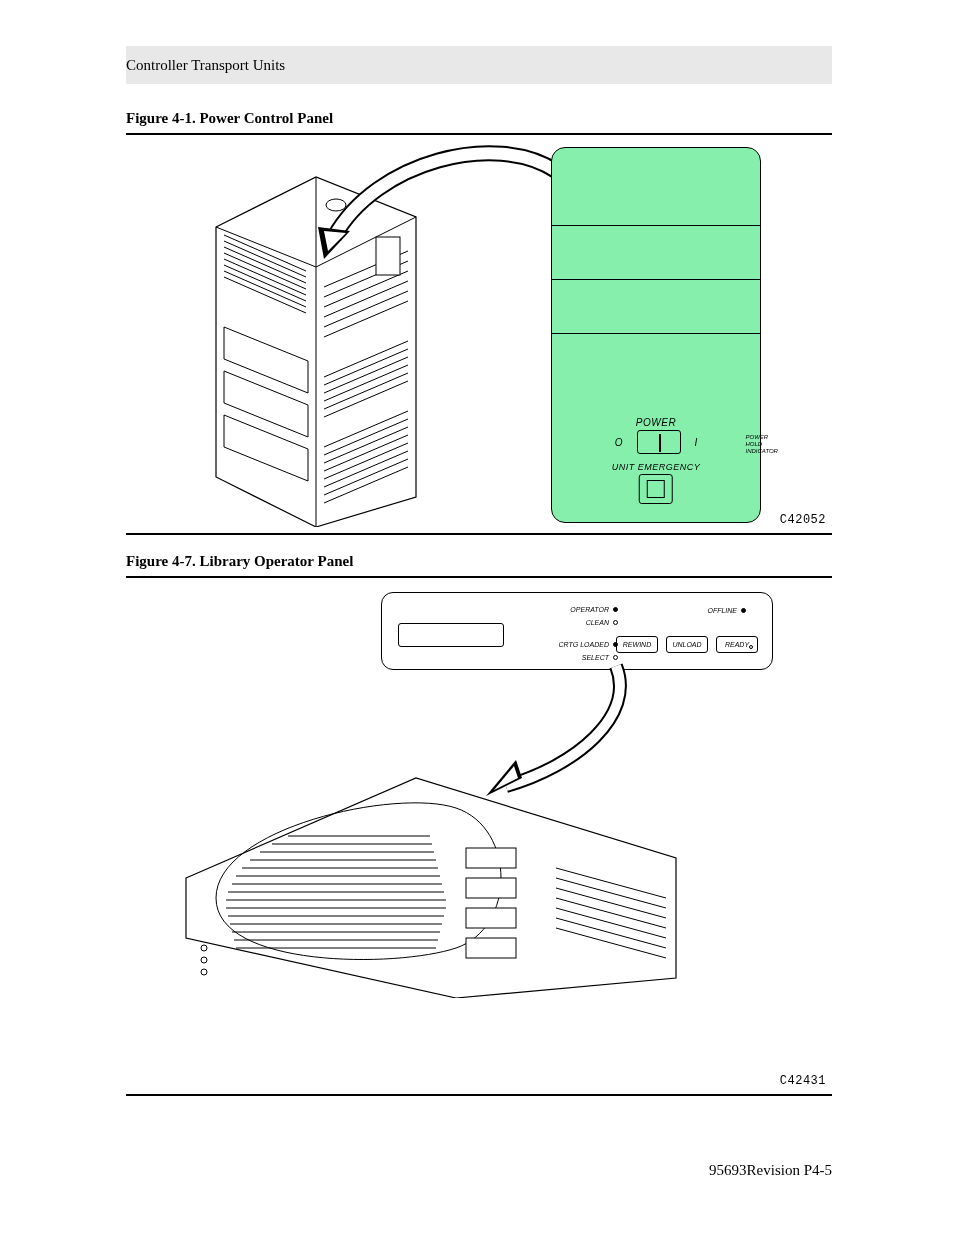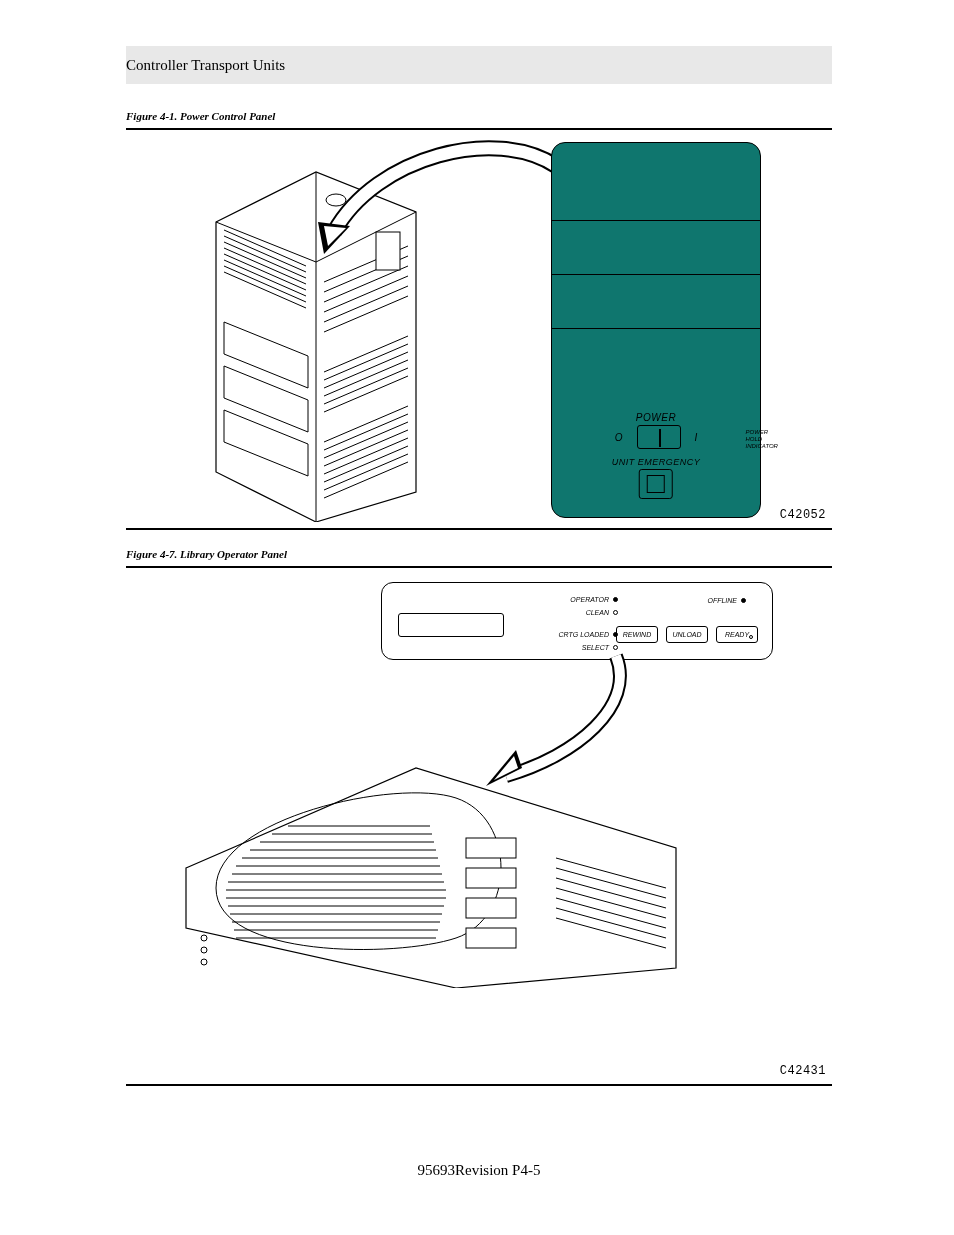--- a/index.html
+++ b/index.html
@@ -24,23 +24,22 @@
     font-size: 15px;
   }
   .content {
     position: absolute;
     top: 110px;
     left: 126px;
     right: 122px;
   }
   .fig-caption {
     font-weight: bold;
-    font-size: 11px;
+    font-size: 15px;
     margin-bottom: 6px;
-    font-style: italic;
   }
   .hr-thick {
     border: none;
     border-top: 2px solid #000;
     margin: 0;
   }
   .figure-area {
     position: relative;
     width: 100%;
   }
@@ -55,41 +54,41 @@
   }
   .fig1-ref { right: 6px; bottom: 6px; }
   .fig2-ref { right: 6px; bottom: 6px; }
 
   .footer {
     position: absolute;
     bottom: 56px;
     left: 126px;
     right: 122px;
     display: flex;
-    justify-content: center;
+    justify-content: flex-end;
     font-size: 15px;
   }
 
   
   .cabinet {
     position: absolute;
     left: 70px;
     top: 12px;
     width: 240px;
     height: 380px;
   }
   .callout-box {
     position: absolute;
     left: 425px;
     top: 12px;
     width: 210px;
     height: 376px;
     border: 1px solid #000;
     border-radius: 14px;
-    background: #0f766e;
+    background: #86efac;
   }
   .slot {
     border-bottom: 1px solid #000;
     height: 54px;
   }
   .slot:first-child { margin-top: 24px; }
   .slot-inner { margin: 0 14px; height:100%; }
 
   .power-group {
     position: absolute;

